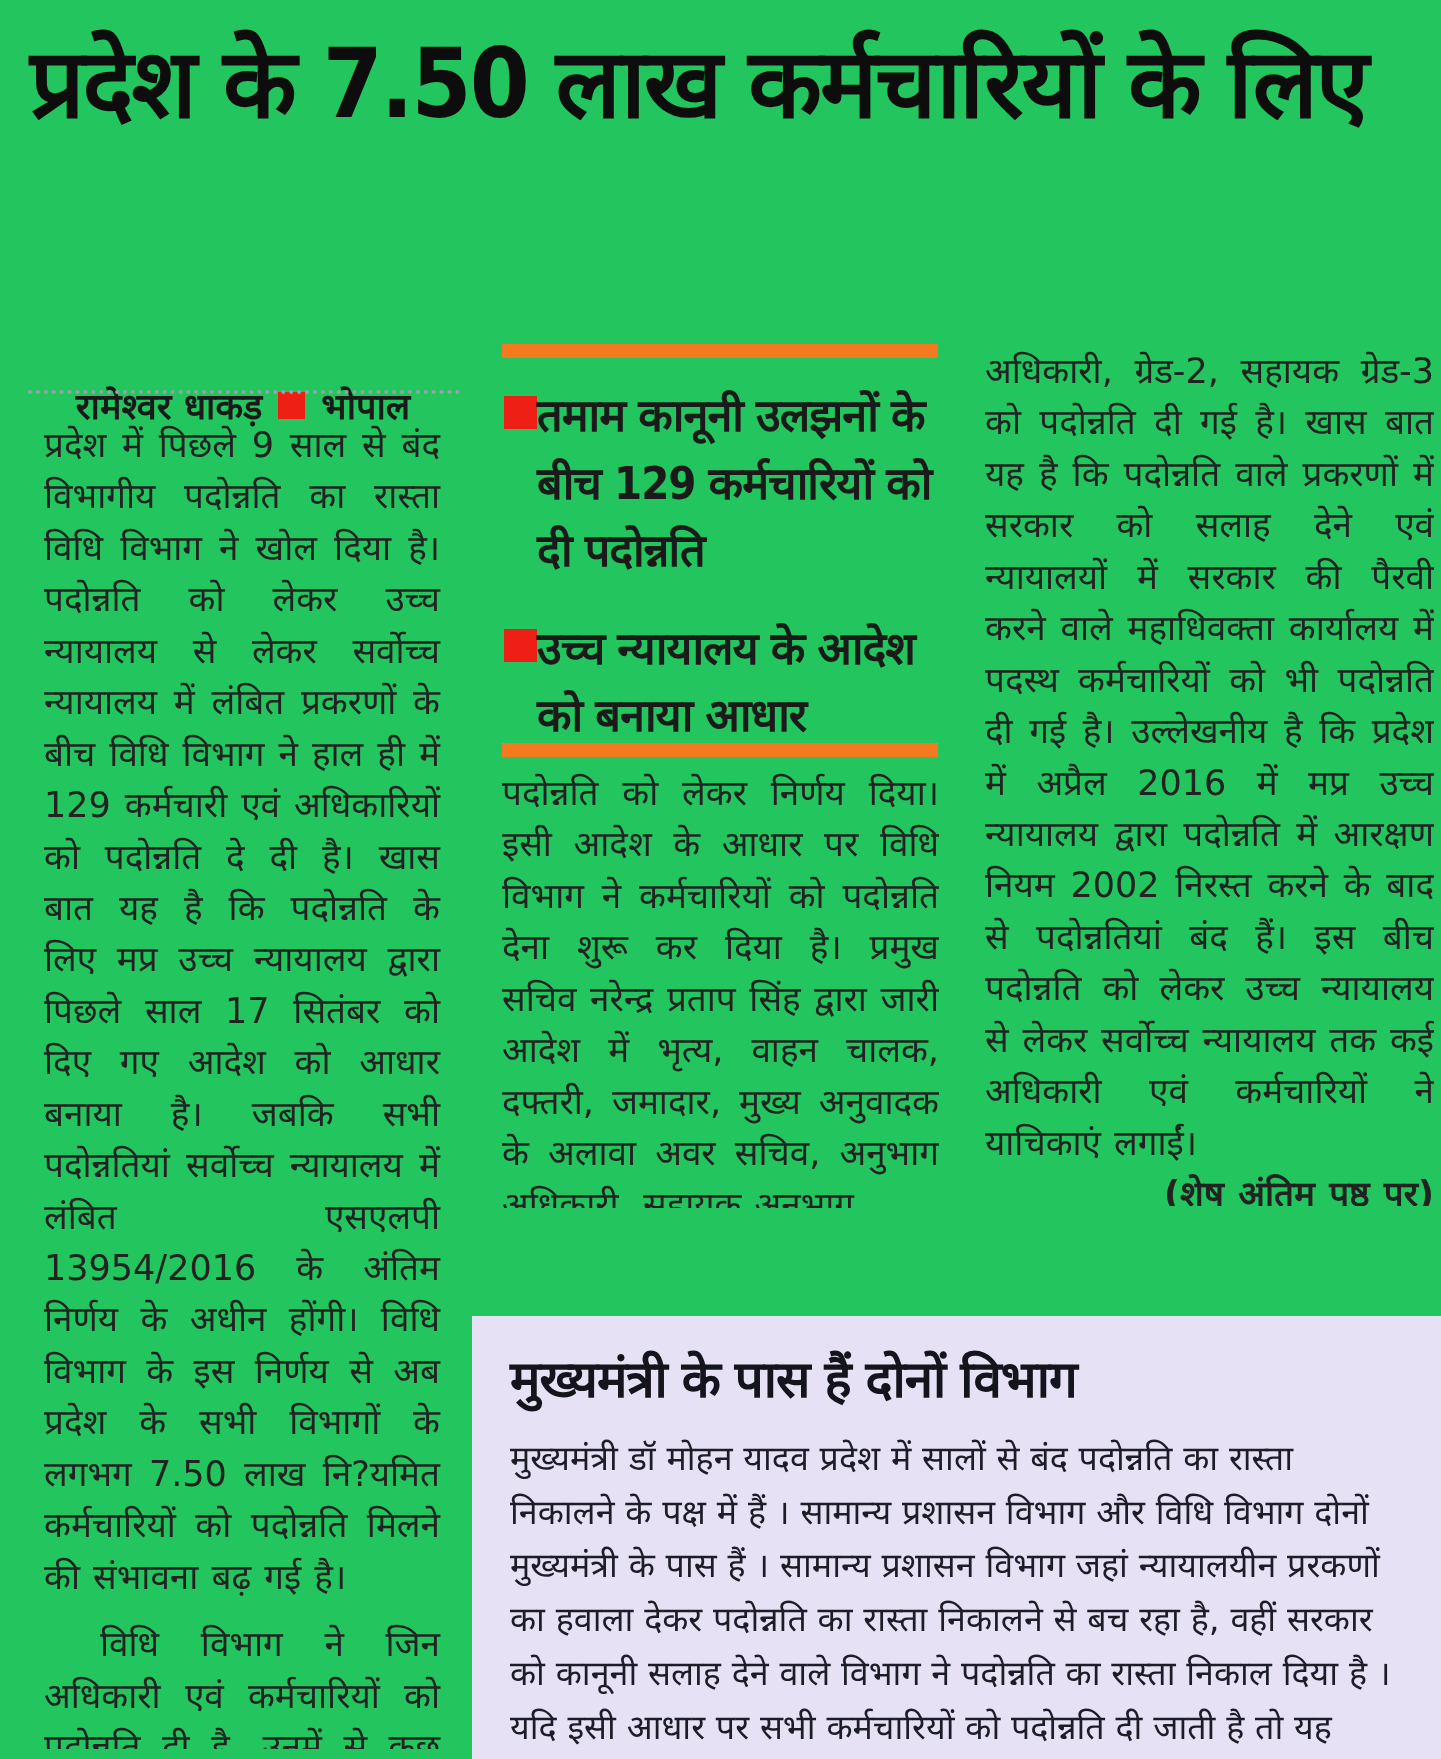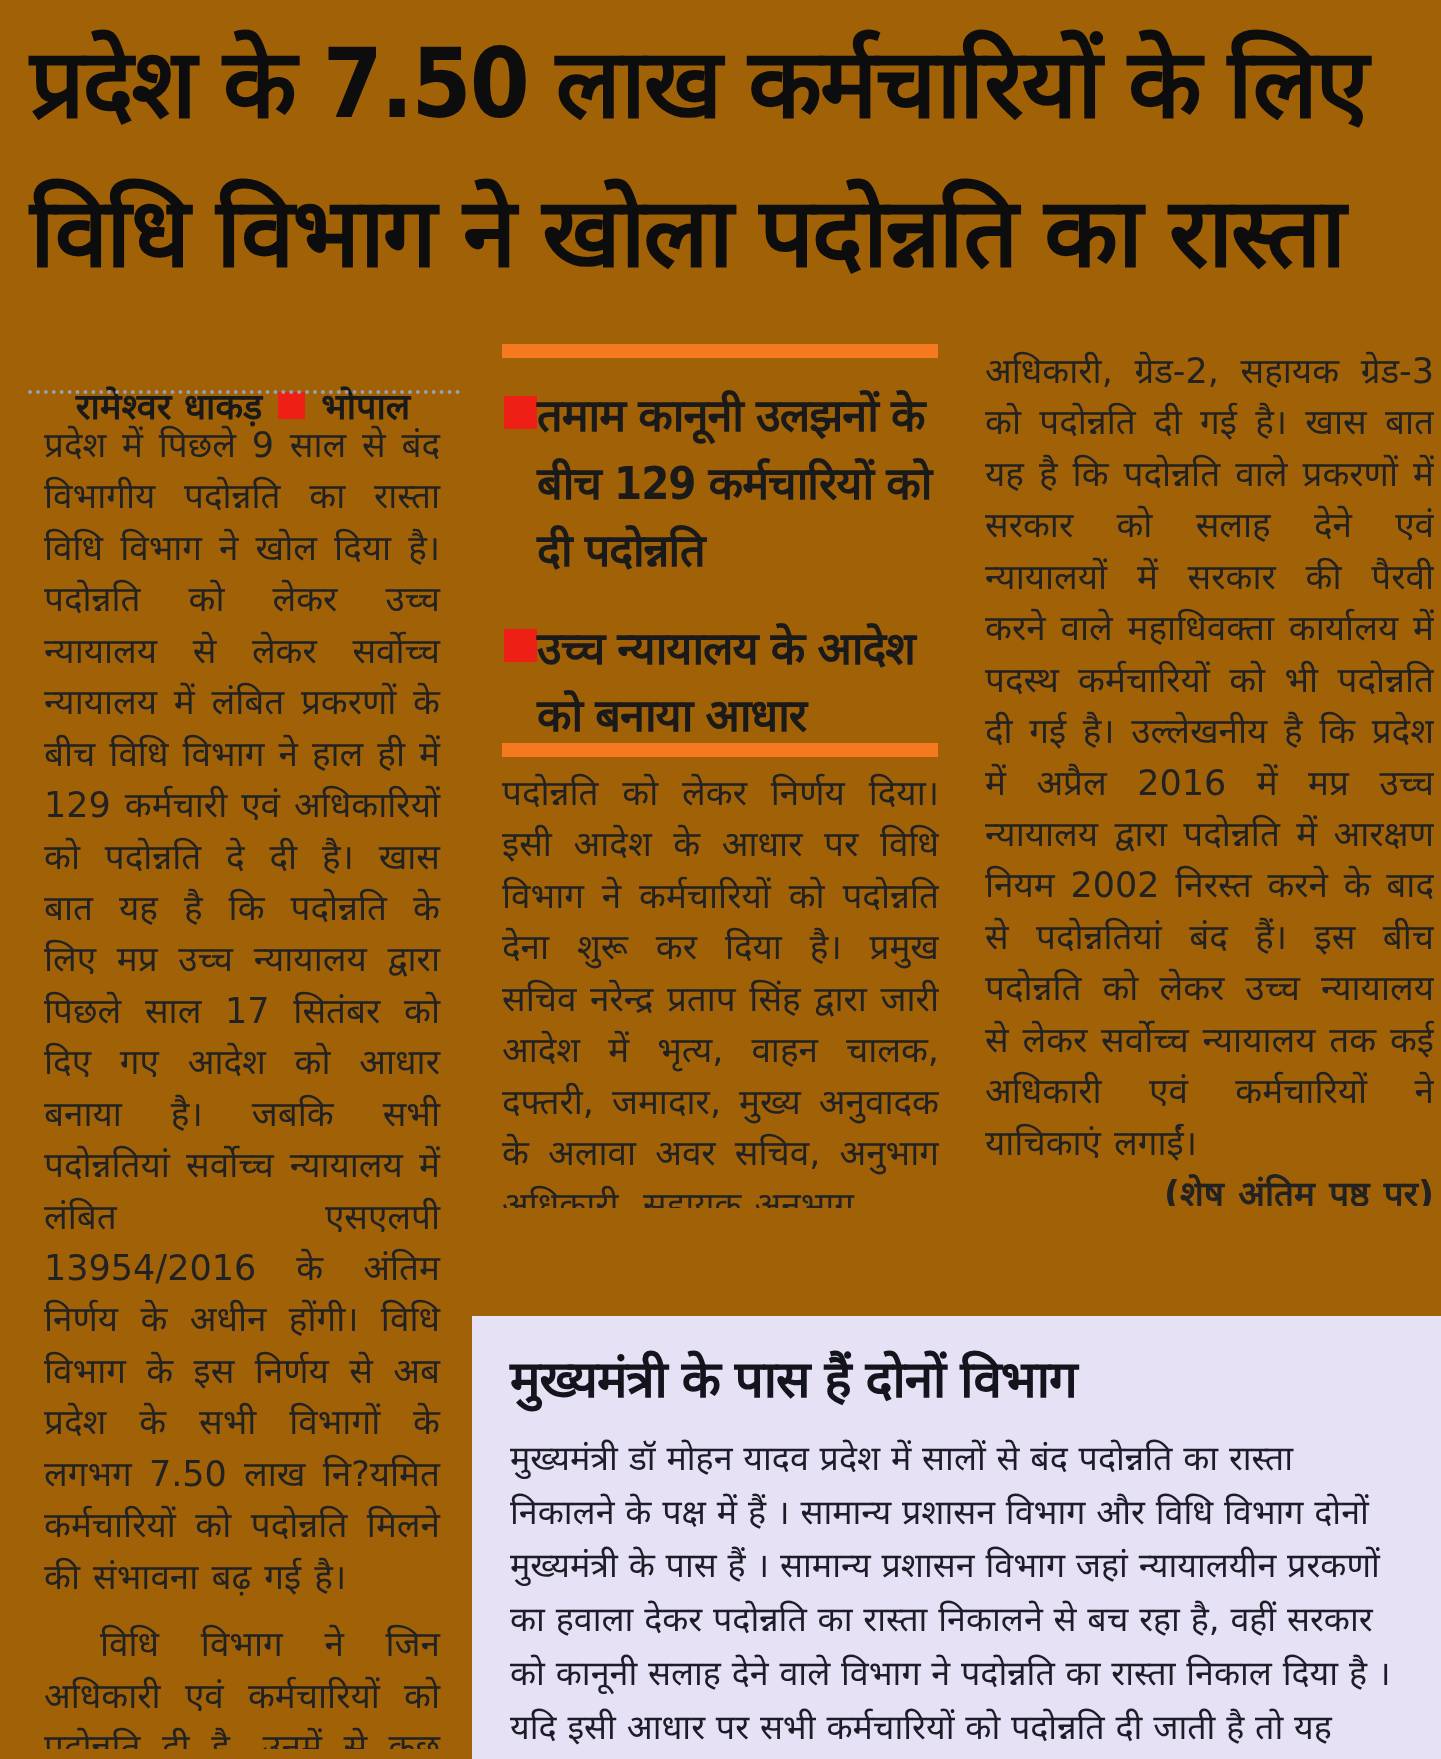--- a/index.html
+++ b/index.html
@@ -1,19 +1,19 @@
 <!DOCTYPE html>
 <html lang="hi"><head>
 <meta charset="utf-8">
 <style>
   html,body{margin:0;padding:0;background:#ffffff;}
   .page{
     position:relative;
     width:1441px;height:1759px;
-    background:#a16207;
+    background:#22c55e;
     overflow:hidden;
     font-family:"DejaVu Sans","Liberation Sans",sans-serif;
     color:#1d1d1b;
   }
   
   .headline{
     position:absolute;left:30px;top:10px;width:1386px;
     font-size:96px;font-weight:800;line-height:1.55;
     letter-spacing:-2px;color:#0d0d0d;
     font-stretch:condensed;white-space:nowrap;
@@ -66,21 +66,20 @@
     font-size:34px;line-height:1.58;color:#1d1d28;text-align:left;
   }
 </style>
 </head>
 <body>
 
 <div class="page">
 
   <h1 class="headline" style="margin:0;">
     <div>प्रदेश के 7.50 लाख कर्मचारियों के लिए</div>
-    <div>विधि विभाग ने खोला पदोन्नति का रास्ता</div>
   </h1>
 
   <div class="byline">
     <span>रामेश्वर धाकड़</span>
     <span class="sq" style="background:#ee2016;"></span>
     <span>भोपाल</span>
   </div>
   <div class="byline-rule"></div>
 
   <div class="col1 bodytext">

